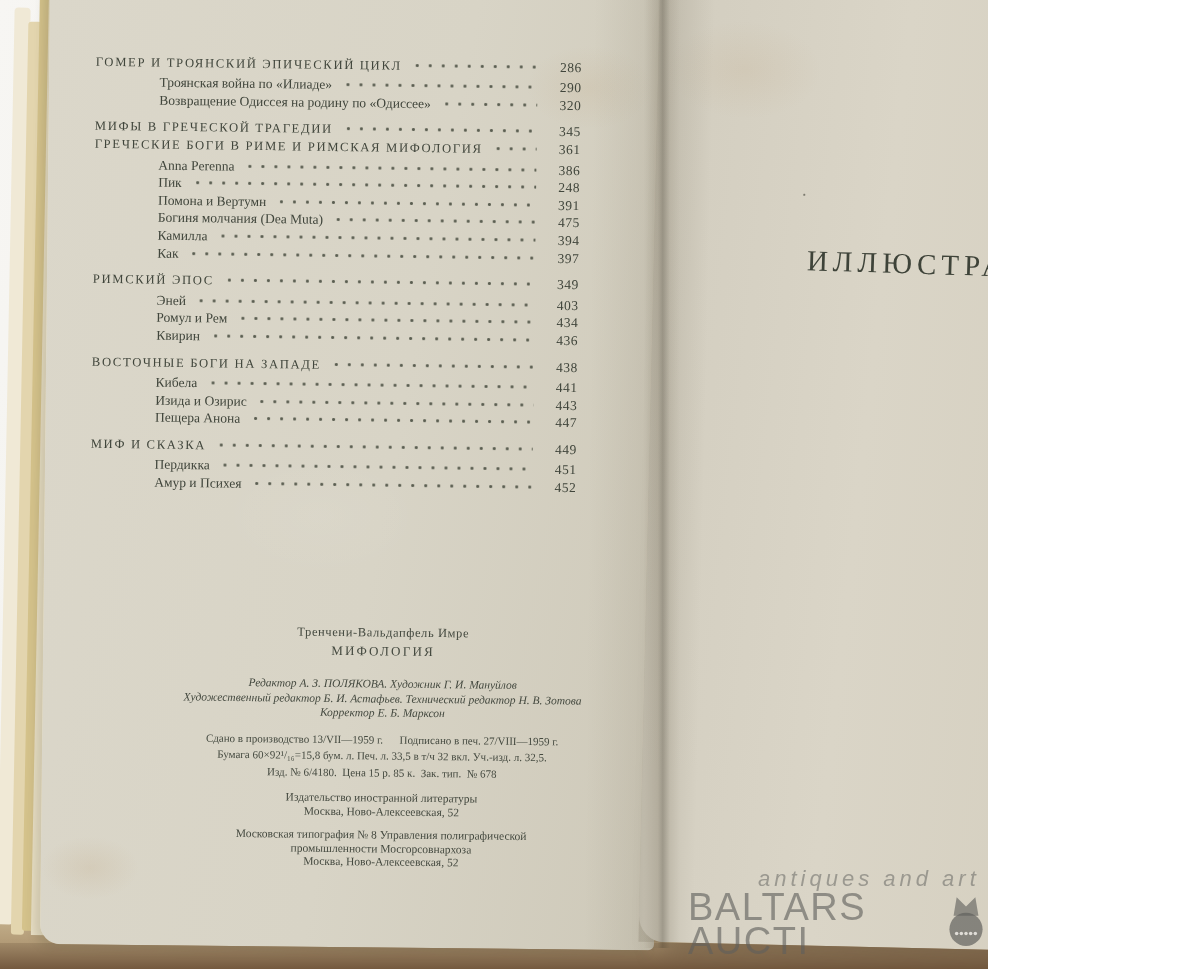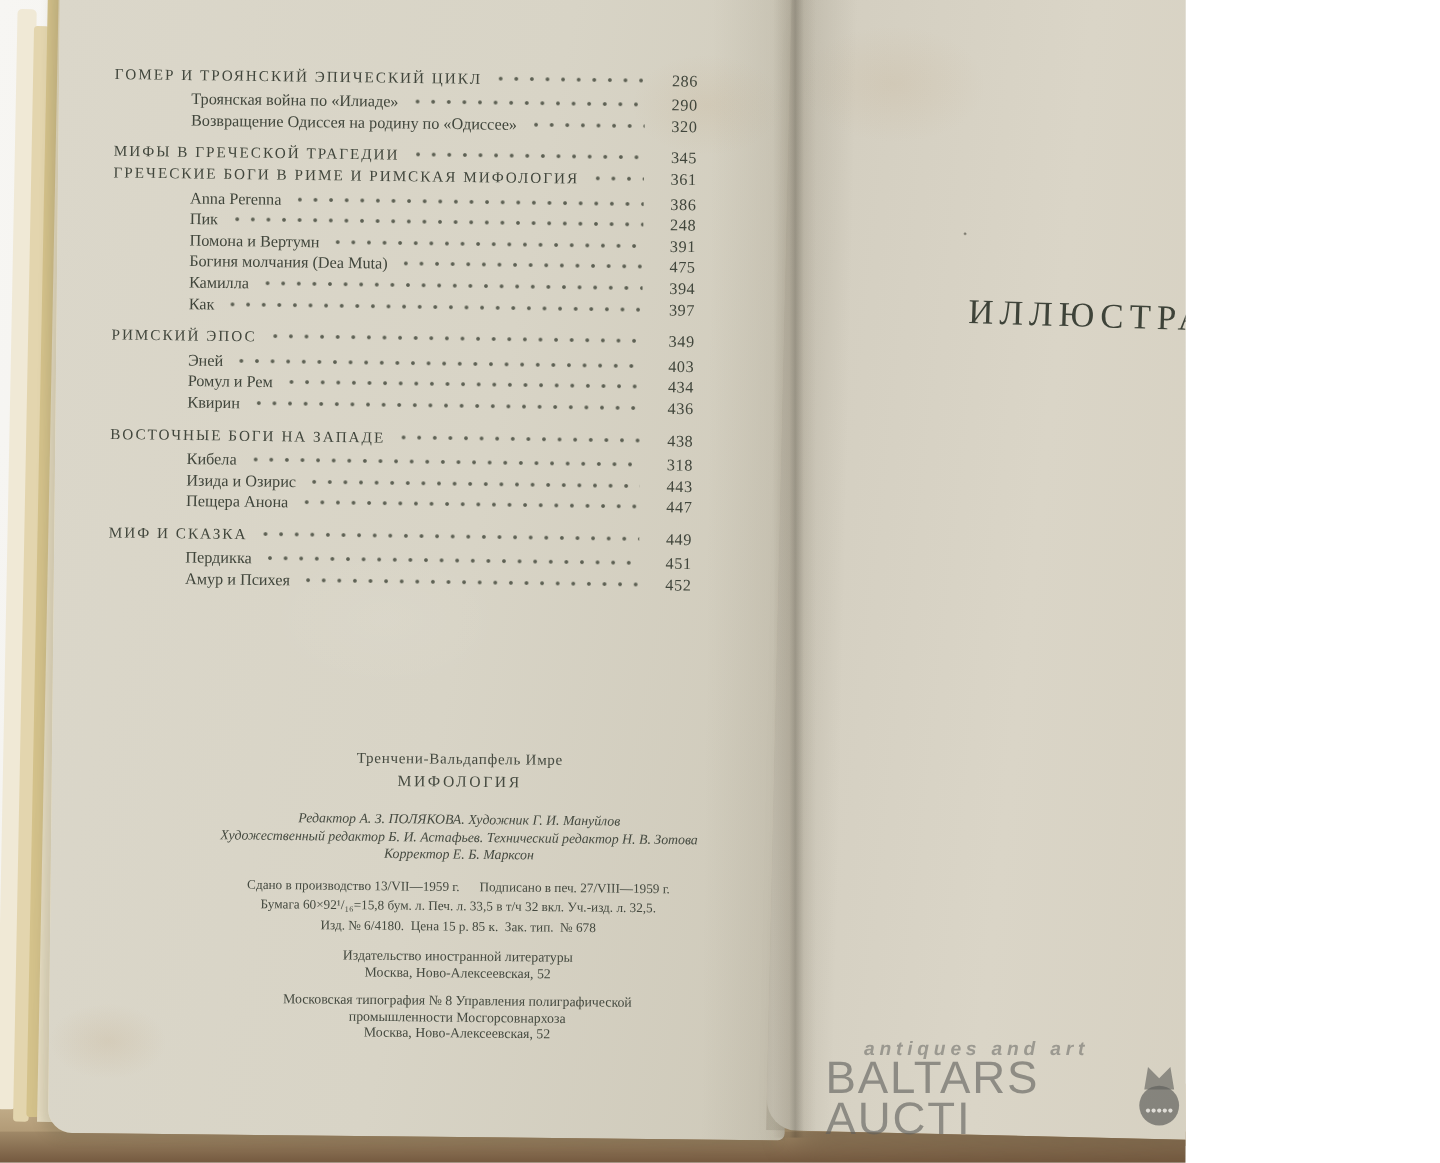--- a/index.html
+++ b/index.html
@@ -80,22 +80,22 @@
   .colophon-production{margin-top:11px;font-size:11px;line-height:16.5px;}
   .colophon-production div{white-space:pre-wrap;}
   .colophon-publisher{margin-top:11px;font-size:11.5px;line-height:13.5px;}
   .colophon-printer{margin-top:10px;font-size:11.5px;line-height:13.5px;}
   
   .illustrations-heading{position:absolute;left:153px;top:250px;
     font-size:29px;letter-spacing:5px;color:#3e4339;transform:rotate(0.5deg);}
   
   .watermark{position:absolute;left:688px;top:866px;z-index:10;
     font-family:"Liberation Sans", sans-serif;color:rgba(95,95,92,0.62);}
-  .wm-top{font-style:italic;font-weight:700;font-size:16px;letter-spacing:4px;
-    margin-left:32px;color:rgba(104,104,100,0.55);}
+  .wm-top{font-style:italic;font-weight:400;font-size:22px;letter-spacing:4px;
+    margin-left:70px;color:rgba(104,104,100,0.55);}
   .wm-brand{display:flex;align-items:center;font-size:38px;font-weight:400;
     letter-spacing:1.5px;line-height:34px;margin-top:-2px;}
   .orb{display:inline-flex;position:relative;top:-4px;margin:0 1px;}
   .orb svg{width:42px;height:56px;display:block;}
 </style>
 </head>
 <body>
 
 <div class="scene">
 
@@ -189,21 +189,21 @@
           <span class="toc-page">436</span>
         </div>
         <div class="toc-row top gap">
           <span class="toc-label">ВОСТОЧНЫЕ БОГИ НА ЗАПАДЕ</span>
           <span class="toc-dots"></span>
           <span class="toc-page">438</span>
         </div>
         <div class="toc-row sub subgap">
           <span class="toc-label">Кибела</span>
           <span class="toc-dots"></span>
-          <span class="toc-page">318</span>
+          <span class="toc-page">441</span>
         </div>
         <div class="toc-row sub">
           <span class="toc-label">Изида и Озирис</span>
           <span class="toc-dots"></span>
           <span class="toc-page">443</span>
         </div>
         <div class="toc-row sub">
           <span class="toc-label">Пещера Анона</span>
           <span class="toc-dots"></span>
           <span class="toc-page">447</span>

